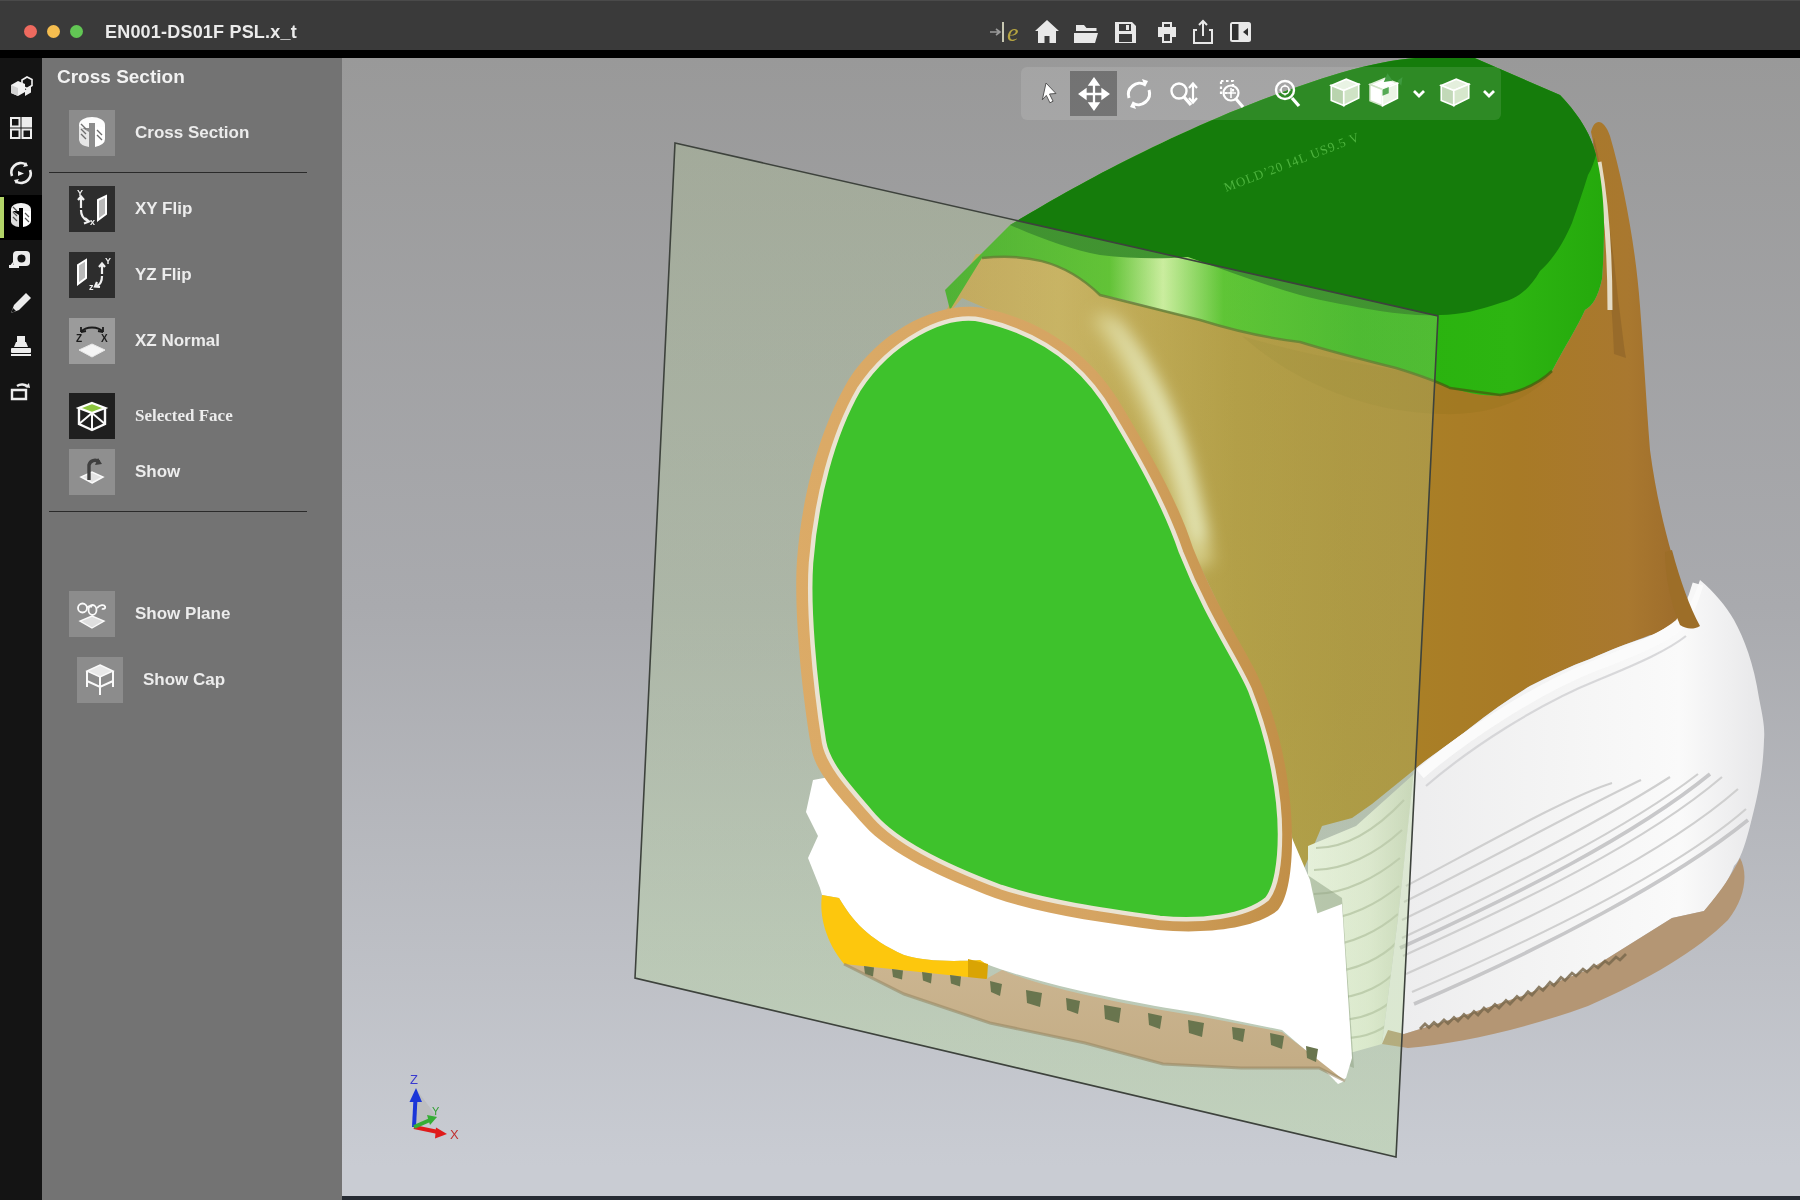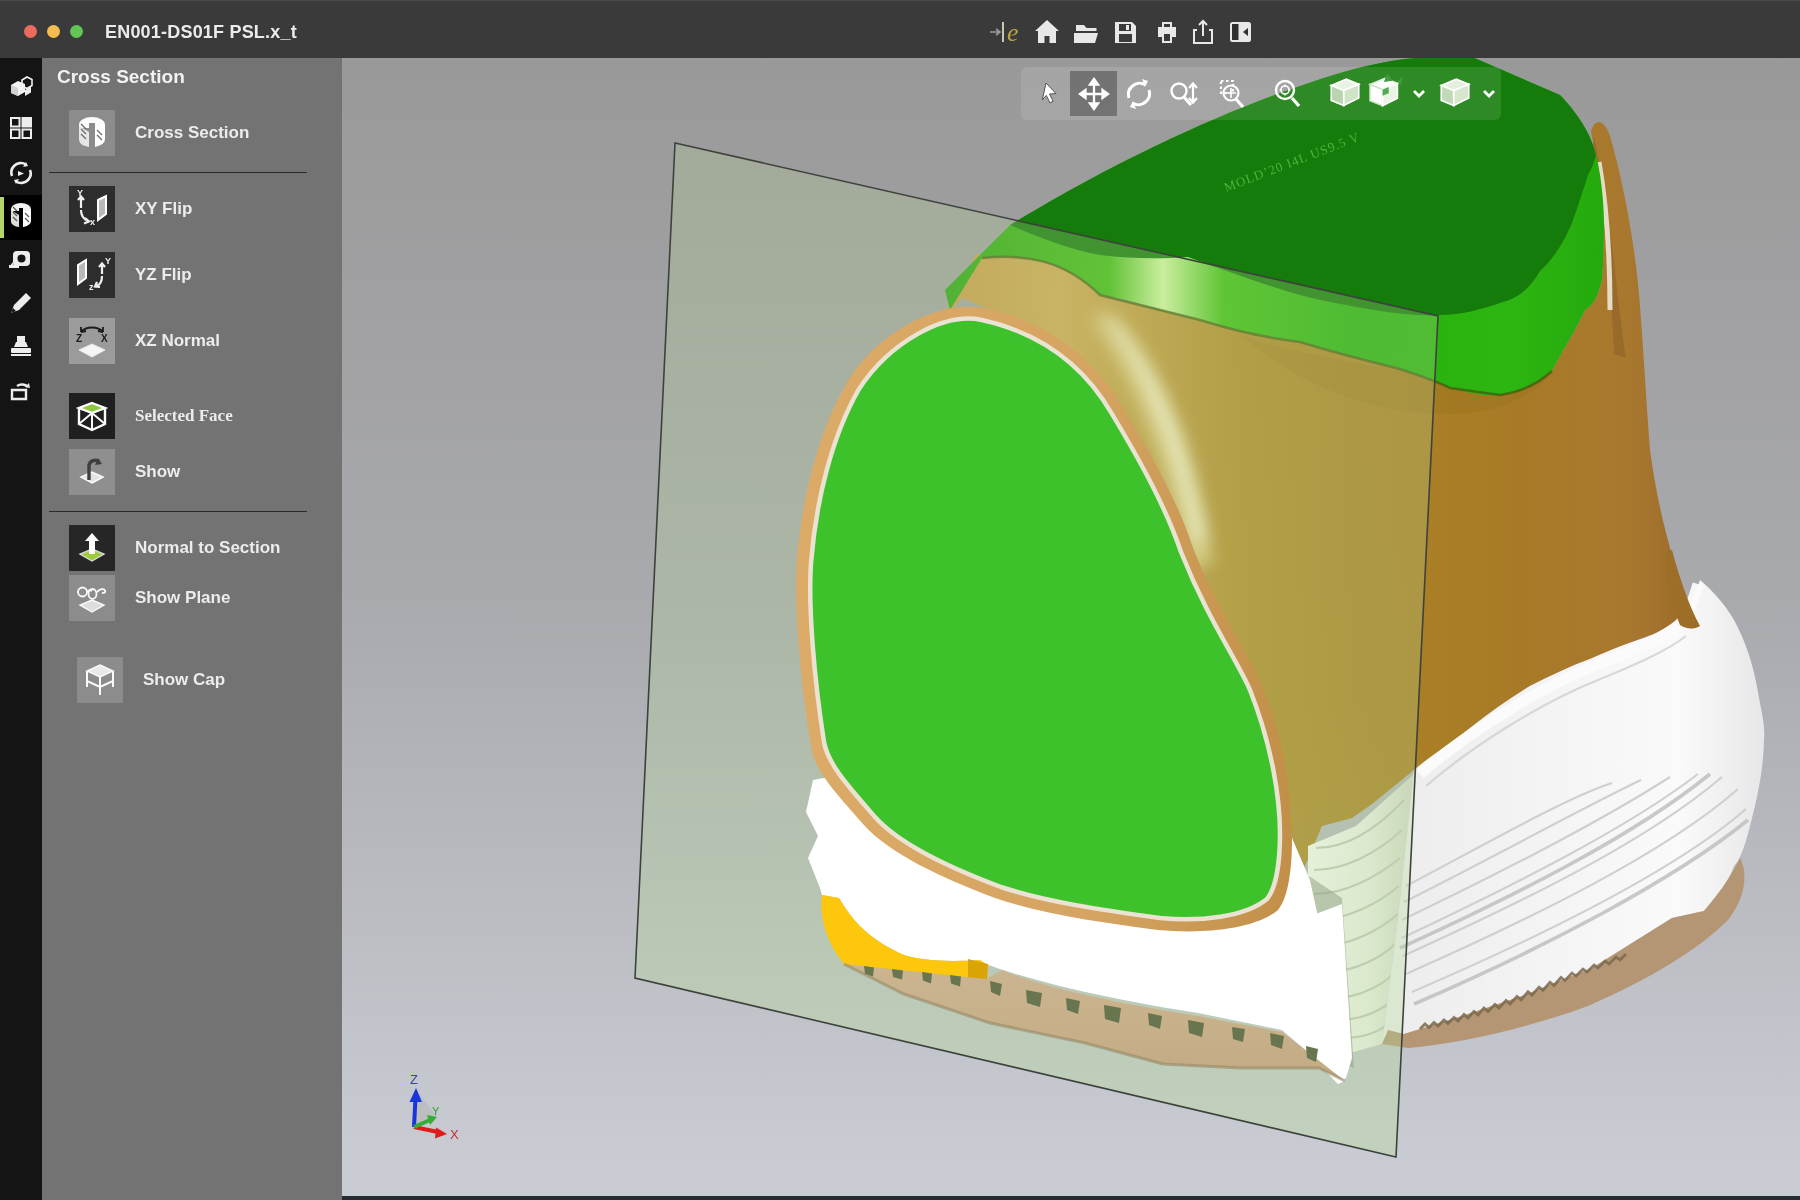--- a/index.html
+++ b/index.html
@@ -1,18 +1,18 @@
 <!DOCTYPE html>
 <html><head>
 <meta charset="utf-8">
 <style>
 html,body{margin:0;padding:0;width:1800px;height:1200px;overflow:hidden;background:#000;}
 *{box-sizing:border-box;}
 body{font-family:"Liberation Sans", sans-serif;}
-#titlebar{position:absolute;left:0;top:0;width:1800px;height:58px;background:#3a3a3a;border-top:1px solid #4a4a4a;text-align:center;}
+#titlebar{position:absolute;left:0;top:0;width:1800px;height:50px;background:#3a3a3a;border-top:1px solid #4a4a4a;text-align:center;}
 .dot{position:absolute;top:24px;width:13px;height:13px;border-radius:50%;}
 #title{position:absolute;left:105px;top:21px;font-size:18px;font-weight:bold;color:#ebebeb;letter-spacing:0.2px;}
 #tb-icons{position:absolute;top:0;left:0;width:1800px;height:58px;}
 #leftstrip{position:absolute;left:0;top:58px;width:42px;height:1142px;background:#141414;}
 #panel{position:absolute;left:42px;top:58px;width:300px;height:1142px;background:#737373;}
 #panel h1{position:absolute;left:15px;top:8px;font-size:19px;font-weight:bold;color:#f2f2f2;margin:0;}
 .item{position:absolute;left:0;width:300px;height:46px;}
 .item .tile{position:absolute;left:27px;top:0;width:46px;height:46px;}
 .item .lbl{position:absolute;left:93px;top:50%;transform:translateY(-50%);font-size:17px;font-weight:600;color:#ececec;}
 .sep{position:absolute;left:7px;width:258px;height:1px;background:#2a2a2a;}
@@ -202,31 +202,21 @@
   <rect width="46" height="46" fill="#8f8f8f"></rect>
   <g>
     <path d="M 23,34 l 11,-6 -11,-5 -11,5 Z" fill="#e3e3e3" stroke="#fafafa" stroke-width="1.5"></path>
     <path d="M 20,31 l 0,-15 a 6,6 0 0 1 10,-3" fill="none" stroke="#3f3f3f" stroke-width="3.4"></path>
     <path d="M 29,9 l 4,6 -7,1 Z" fill="#3f3f3f"></path>
   </g>
 </svg></div>
       <div class="lbl">Show</div>
     </div>
   <div class="sep" style="top:453px;"></div>
-  <div class="item" style="top:467px;">
-      <div class="tile" id="t7"><svg width="46" height="46" viewBox="0 0 46 46">
-  <rect width="46" height="46" fill="#262626"></rect>
-  <g>
-    <path d="M 23,36 l 12,-7 -12,-5 -12,5 Z" fill="#9ccc3c" stroke="#d8d8d8" stroke-width="1.4"></path>
-    <path d="M 20,29 l 0,-13 -4,0 7,-8 7,8 -4,0 0,13 Z" fill="#fafafa"></path>
-  </g>
-</svg></div>
-      <div class="lbl">Normal to Section</div>
-    </div>
-  <div class="item" style="top:517px;">
+  <div class="item" style="top:533px;">
       <div class="tile" id="t8"><svg width="46" height="46" viewBox="0 0 46 46">
   <rect width="46" height="46" fill="#8c8c8c"></rect>
   <g stroke="#fafafa" fill="none" stroke-width="1.8">
     <path d="M 23,37 l 12,-7 -12,-5 -12,5 Z" fill="#dedede" stroke-width="1.4"></path>
     <circle cx="13.5" cy="17" r="4.5"></circle>
     <ellipse cx="23.5" cy="19" rx="4" ry="5"></ellipse>
     <path d="M 18,16.5 c 1.5,-1.5 3.5,-1.5 5,-0.5 M 28,17 c 3,-3 7,-4 8,-1.5 1,2 -2,3 -3,2"></path>
   </g>
 </svg></div>
       <div class="lbl">Show Plane</div>

